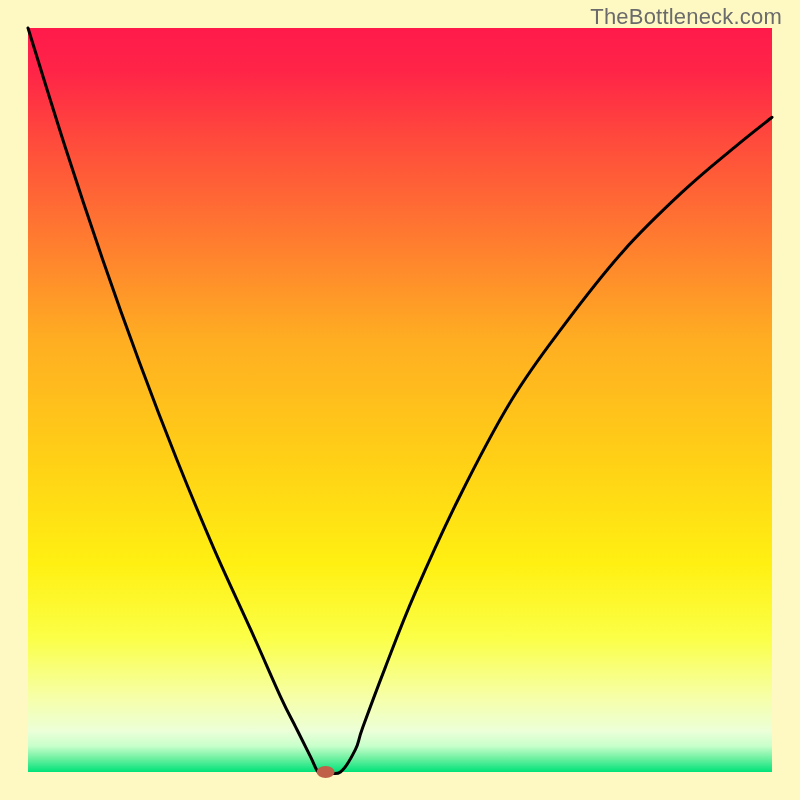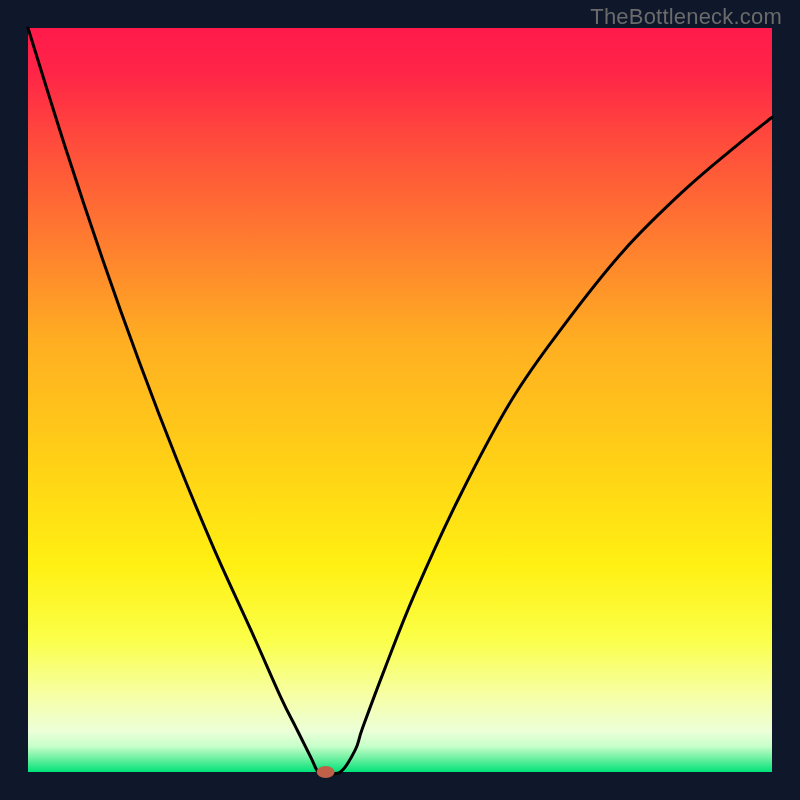--- a/index.html
+++ b/index.html
@@ -8,21 +8,21 @@
     width: 800px;
     height: 800px;
     overflow: hidden;
     background: #000;
     font-family: Arial, Helvetica, sans-serif;
   }
   .frame {
     position: relative;
     width: 800px;
     height: 800px;
-    background: #0f172a;
+    background: #fef9c3;
   }
   .watermark {
     position: absolute;
     top: 4px;
     right: 18px;
     color: #6b6b6b;
     font-size: 22px;
     font-weight: 500;
     letter-spacing: 0.2px;
     z-index: 5;

